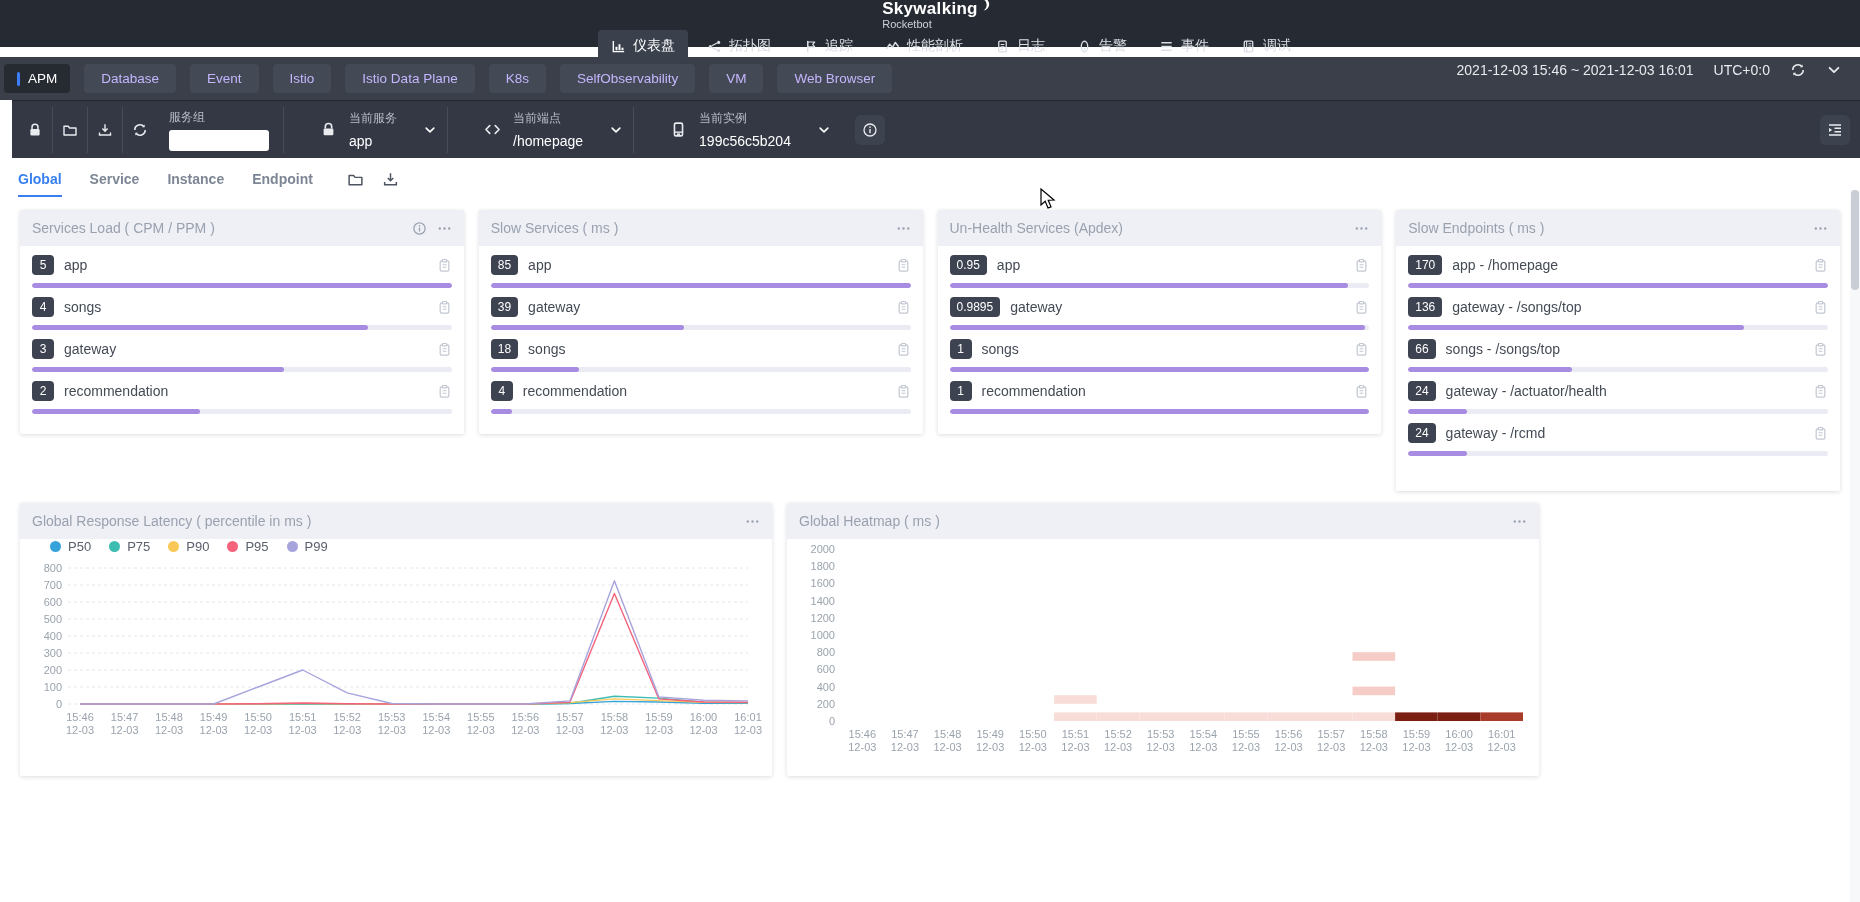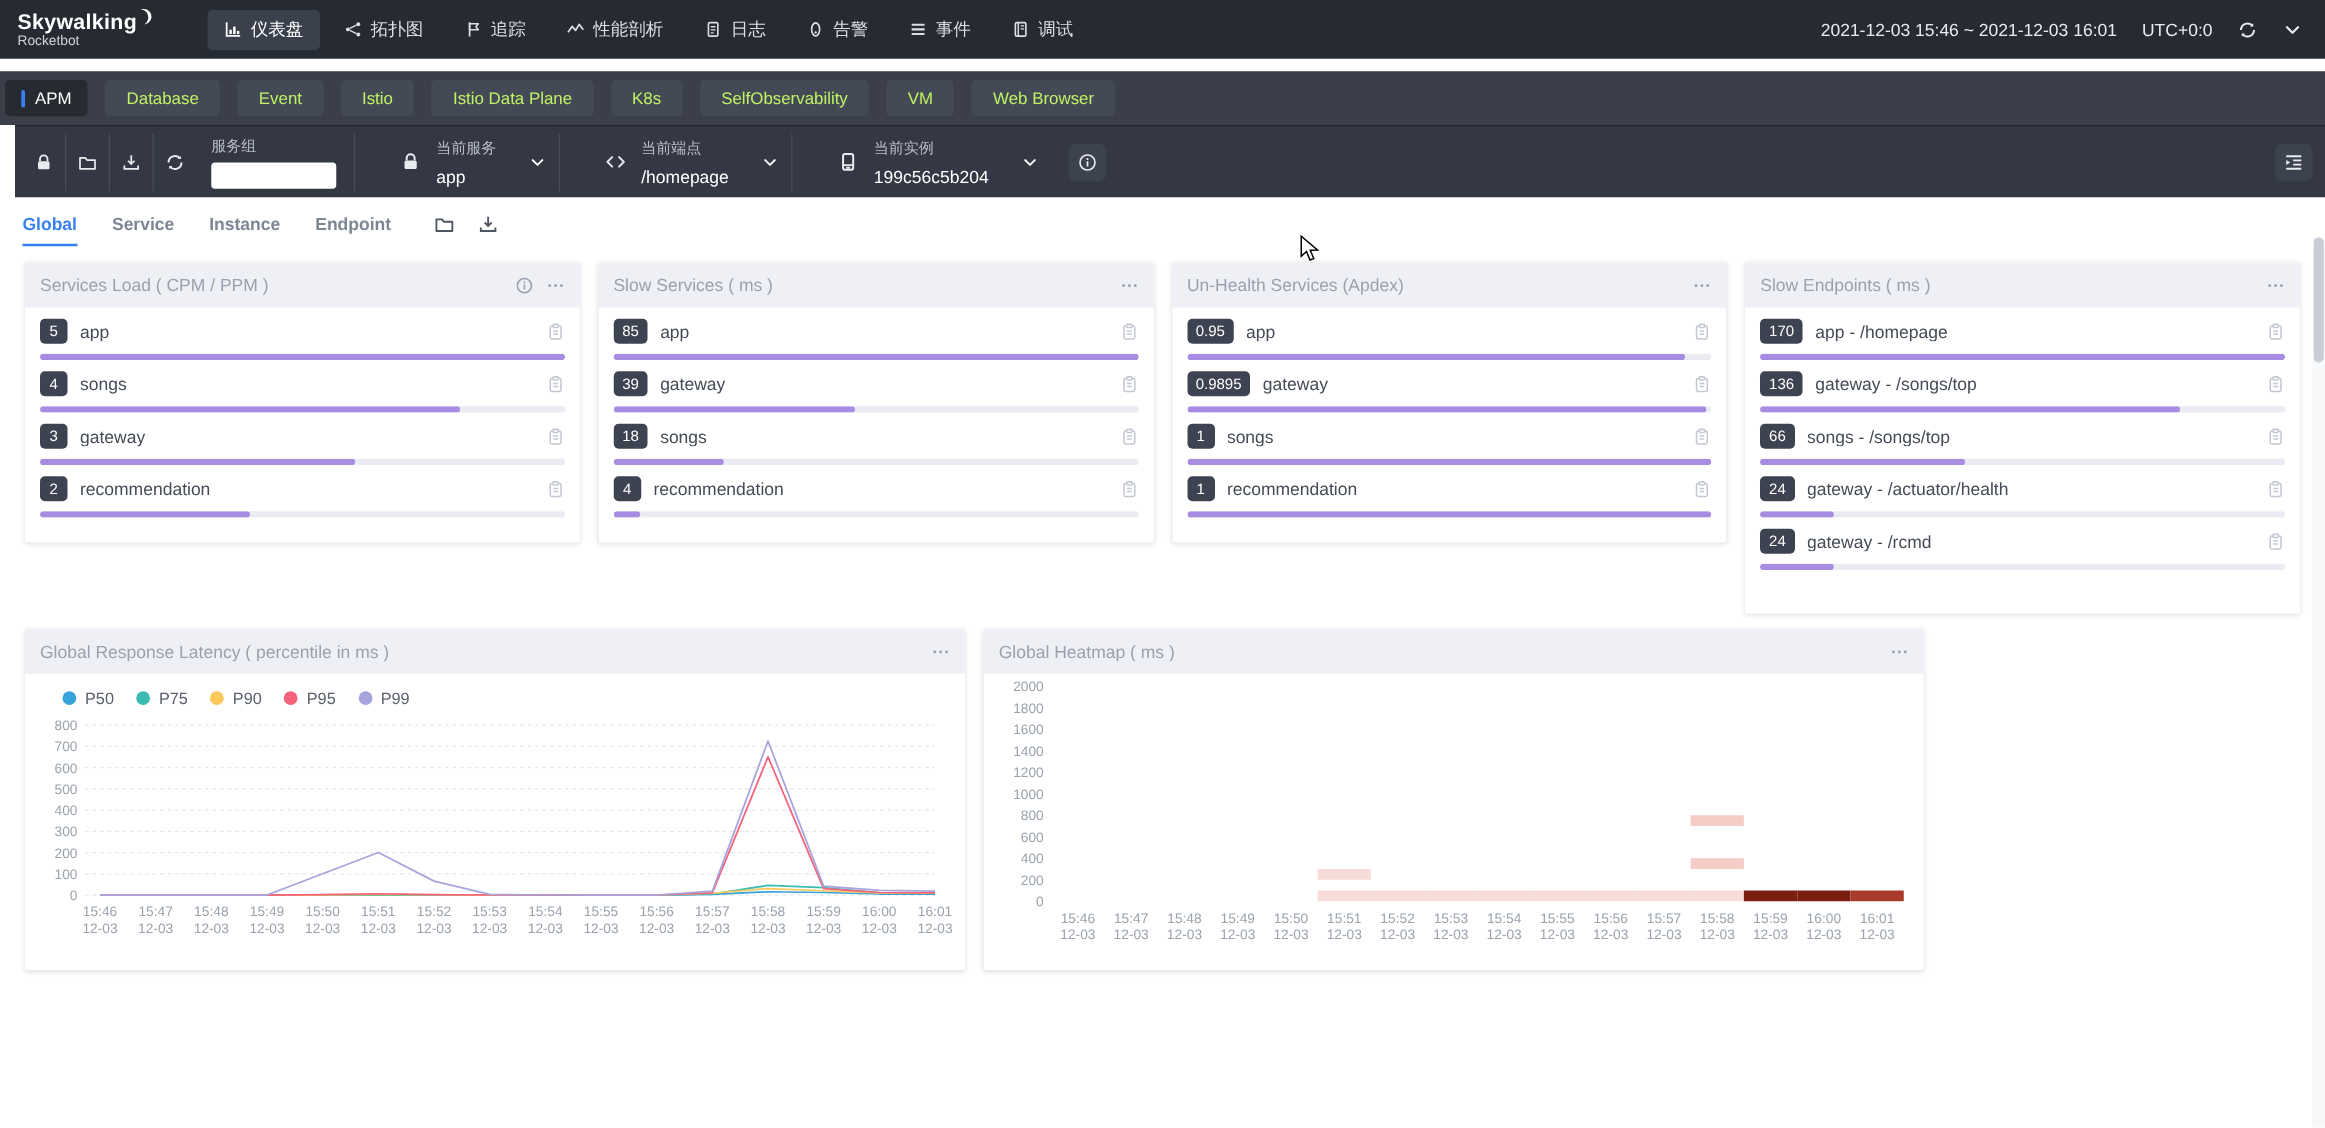--- a/index.html
+++ b/index.html
@@ -1,36 +1,36 @@
 <!DOCTYPE html>
 <html><head>
 <meta charset="utf-8">
 <style>
   * { margin:0; padding:0; box-sizing:border-box; }
   html,body { width:1860px; height:902px; overflow:hidden; }
   body { font-family:"Liberation Sans","DejaVu Sans",sans-serif; background:#fff; position:relative; }
   .app { width:1860px; height:902px; position:relative; background:#fff; }
 
   
-  .topbar { height:47px; background:#262b33; display:flex; align-items:center; }
+  .topbar { height:47px; background:#262b33; display:flex; align-items:center;flex-direction:column; }
   .logo { margin-left:14px; color:#fff; cursor:pointer; line-height:1; }
   .logo-line1 { font-size:17px; font-weight:bold; letter-spacing:.3px; display:flex; align-items:flex-start; gap:1px; }
   .logo-line1 svg { width:13px; height:13px; margin-top:-2px; }
   .logo-line2 { font-size:11px; color:#cdd2d9; margin-top:2px; font-weight:normal; }
   .topnav { display:flex; align-items:center; margin-left:42px; gap:6px; }
   .nav-item { display:flex; align-items:center; gap:7px; color:#dbdfe5; font-size:14px; padding:7px 13px; border-radius:4px; cursor:pointer; white-space:nowrap; }
   .nav-item.active { background:#3a414d; color:#fff; }
   .nav-item svg { width:15px; height:15px; }
   .top-right { margin-left:auto; display:flex; align-items:center; gap:20px; margin-right:18px; color:#e8eaee; font-size:14px; }
   .top-right .icn svg { width:16px; height:16px; display:block; }
   .top-right .icn { cursor:pointer; }
 
   
   .dash-tabs { height:43px; background:#3a3f49; display:flex; align-items:center; gap:14px; padding-left:4px;margin-top:10px; }
-  .dash-chip { background:#444a55; color:#bef264; font-size:13.5px; height:29px; display:flex; align-items:center; padding:0 17px; border-radius:4px; cursor:pointer; white-space:nowrap; }
+  .dash-chip { background:#444a55; color:#c4b5fd; font-size:13.5px; height:29px; display:flex; align-items:center; padding:0 17px; border-radius:4px; cursor:pointer; white-space:nowrap; }
   .dash-chip.active { background:#262a31; color:#fff; padding:0 13px; }
   .dash-chip .bar { width:3px; height:14px; background:#3c7dfa; border-radius:2px; margin-right:8px; display:inline-block; }
 
   
   .toolbar { height:58px; background:#333844; border-top:1px solid #22262d; display:flex; align-items:center; padding:0 10px 0 6px;margin-left:12px; }
   .tb-icon { color:#e9ebef; display:flex; align-items:center; justify-content:center; width:34px; cursor:pointer; }
   .tb-icon svg { width:16px; height:16px; }
   .tb-sep { width:1px; height:46px; background:#474d58; }
   .tb-group { display:flex; flex-direction:column; justify-content:center; margin:0 14px 0 12px; }
   .tb-label { font-size:12px; color:#b9bec8; margin-bottom:4px; }
@@ -68,21 +68,21 @@
   .rr-badge { background:#3d4350; color:#fff; font-size:12px; border-radius:4px; padding:3px 7px; min-width:22px; text-align:center; }
   .rr-label { font-size:14px; color:#444b55; margin-left:10px; flex:1; white-space:nowrap; overflow:hidden; }
   .rr-clip { color:#c2c7d1; display:flex; cursor:pointer; }
   .rr-clip svg { width:15px; height:15px; }
   .rr-bar { height:5px; background:#ebecf3; border-radius:3px; margin-top:8px; overflow:hidden; }
   .rr-fill { height:100%; background:#a88ce2; border-radius:3px; }
 
   
   .chart-row { display:grid; grid-template-columns:752px 752px; gap:15px; margin-top:12px; align-items:start; }
   .chart-card { height:273px; overflow:hidden; }
-  .legend { display:flex; align-items:center; gap:18px; padding:12px 0 2px 30px; }
+  .legend { display:flex; align-items:center; gap:18px; padding:0 0 2px 30px; }
   .legend-item { display:flex; align-items:center; gap:7px; font-size:13px; color:#5a616c; cursor:pointer; }
   .legend-dot { width:11px; height:11px; border-radius:50%; display:inline-block; }
   .chart-svg { display:block; margin-left:6px; }
   svg text.tick { font-size:11px; fill:#9aa3ad; font-family:"Liberation Sans","DejaVu Sans",sans-serif; }
 
   
   .v-scrollbar { position:absolute; right:0; top:190px; width:10px; height:712px; background:#f7f8fa; }
   .v-thumb { position:absolute; top:0; left:1px; width:8px; height:100px; background:#c9ced6; border-radius:4px; cursor:pointer; }
   .cursor { position:absolute; left:1040px; top:188px; width:18px; height:22px; pointer-events:none; z-index:50; }
 </style>

